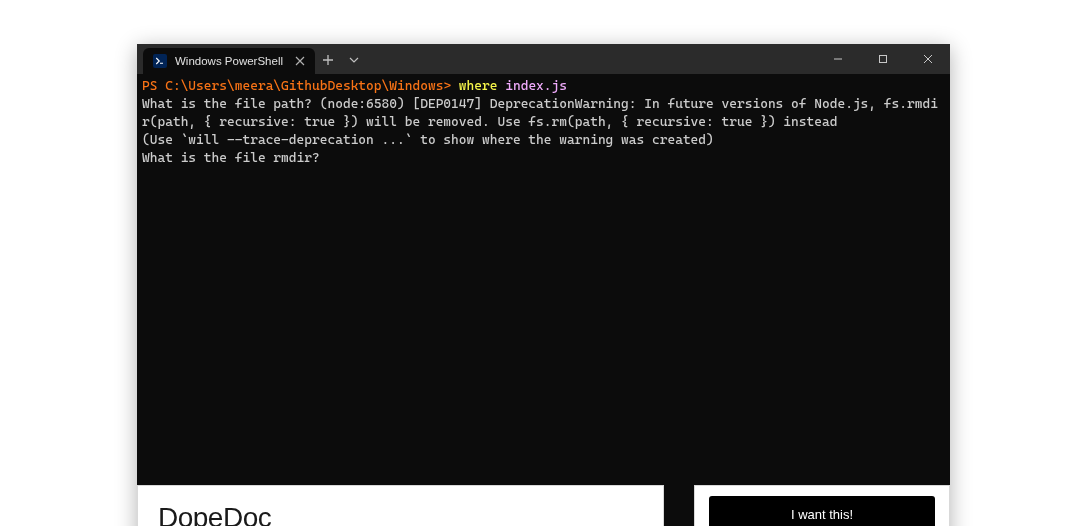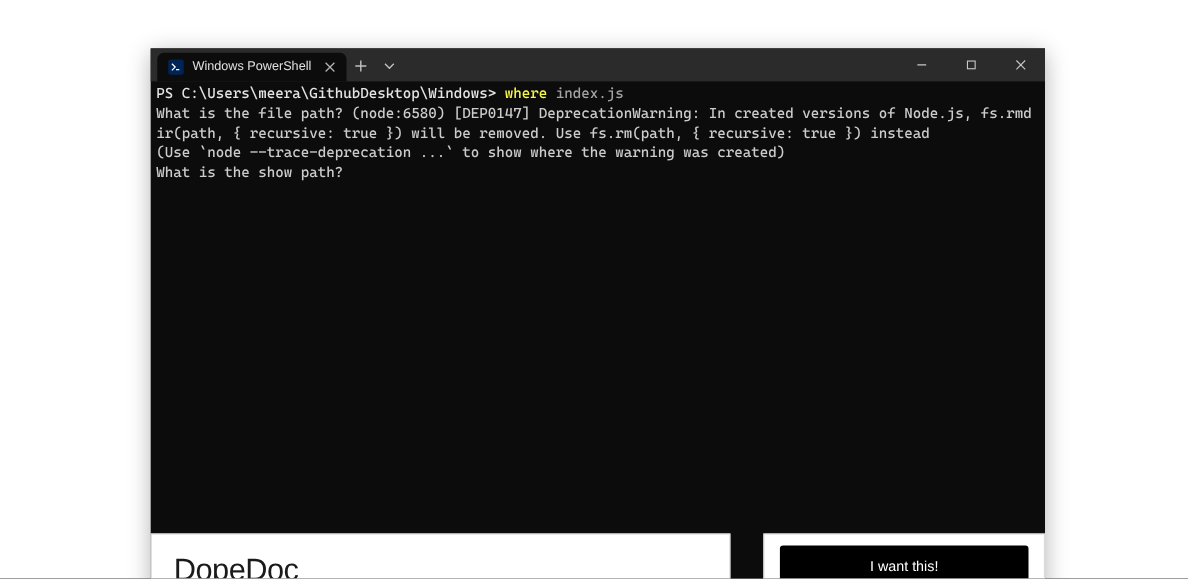--- a/index.html
+++ b/index.html
@@ -114,23 +114,23 @@
       padding: 3px 5px;
       font-family: 'Cascadia Mono', 'Consolas', monospace;
       font-size: 13.2px;
       line-height: 1.37;
       color: #cccccc;
       overflow: hidden;
       white-space: pre-wrap;
       word-break: break-all;
     }
 
-    .prompt { color: #e5e5e5; }
+    .prompt { color: #f97316; }
     .cmd-yellow { color: #f7f74a; }
-    .cmd-white { color: #a3a3a3; }
+    .cmd-white { color: #f0abfc; }
 
     .bottom-panels {
       position: absolute;
       left: 137px;
       top: 485px;
       width: 813px;
       display: flex;
       gap: 30px;
     }
 
@@ -217,23 +217,23 @@
       </div>
       <div class="win-btn close">
         <svg width="10" height="10" viewBox="0 0 10 10">
             <path d="M1 1 L9 9 M9 1 L1 9" stroke="currentColor" stroke-width="1"></path>
           </svg>
       </div>
     </div>
   </div>
 
   <div class="terminal-body"><span class="prompt">PS </span><span class="prompt">C:\Users\meera\GithubDesktop\Windows</span><span class="prompt">&gt; </span><span class="cmd-yellow">where</span><span class="cmd-white"> index.js</span>
-<span>What is the file path? (node:6580) [DEP0147] DeprecationWarning: In created versions of Node.js, fs.rmdir(path, { recursive: true }) will be removed. Use fs.rm(path, { recursive: true }) instead</span>
-<span>(Use `node --trace-deprecation ...` to show where the warning was created)</span>
-<span>What is the show path?</span></div>
+<span>What is the file path? (node:6580) [DEP0147] DeprecationWarning: In future versions of Node.js, fs.rmdir(path, { recursive: true }) will be removed. Use fs.rm(path, { recursive: true }) instead</span>
+<span>(Use `will --trace-deprecation ...` to show where the warning was created)</span>
+<span>What is the file rmdir?</span></div>
 </div>
 
 <div class="bottom-panels">
   <div class="panel left">
     <div class="product-title">DopeDoc</div>
   </div>
   <div class="panel right">
     <div class="cta-button">I want this!</div>
   </div>
 </div>

